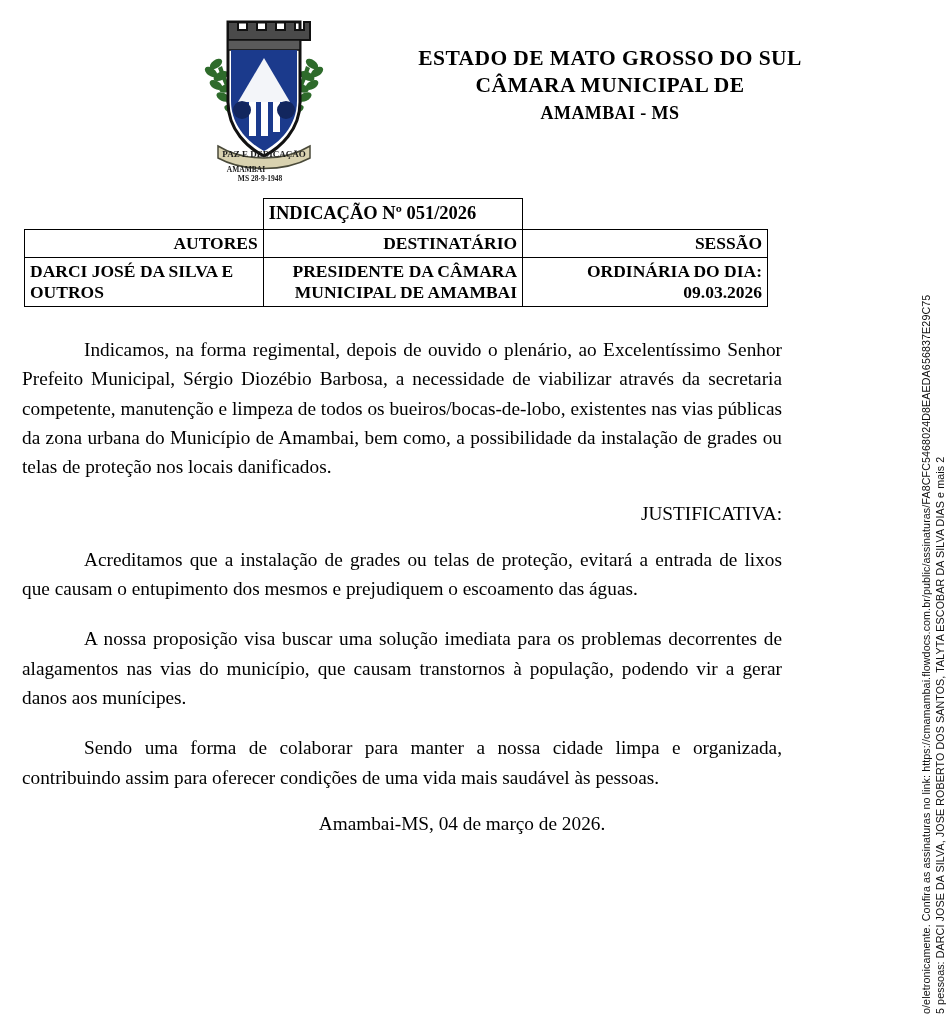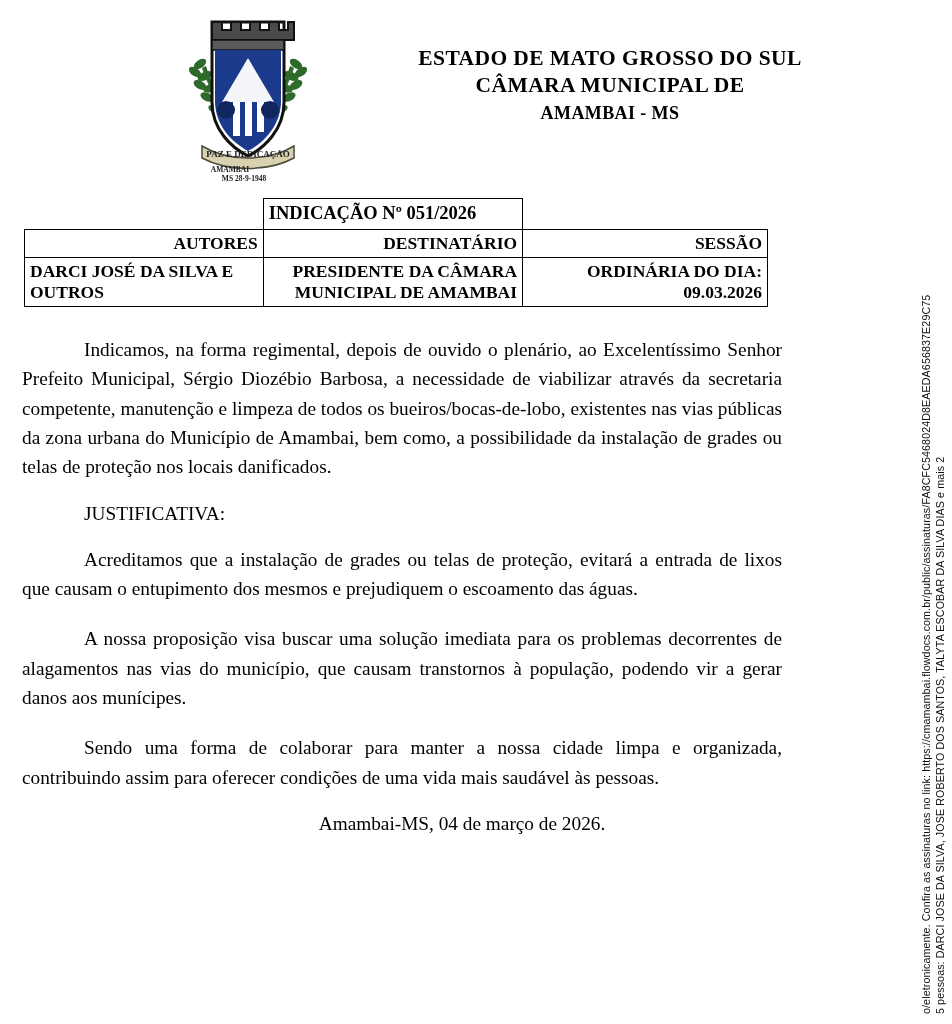--- a/index.html
+++ b/index.html
@@ -24,21 +24,21 @@
   }
 
   
   .header {
     position: relative;
     padding-top: 8px;
     height: 190px;
   }
   .crest {
     position: absolute;
-    left: 178px;
+    left: 194px;
     top: 6px;
     width: 140px;
     height: 178px;
   }
   .header-text {
     position: absolute;
     left: 330px;
     top: 45px;
     width: 560px;
     text-align: center;
@@ -106,20 +106,21 @@
   }
   p.indent::before {
     content: "";
     display: inline-block;
     width: 62px;
   }
   .section-title {
     font-size: 19.3px;
     margin: 0 0 20px 0;
     padding-left: 62px;
+    text-align: right;
   }
   .closing {
     font-size: 19.3px;
     margin: 16px 0 0 0;
     text-align: center;
     padding-left: 120px;
   }
 
   
   .side-strip {

